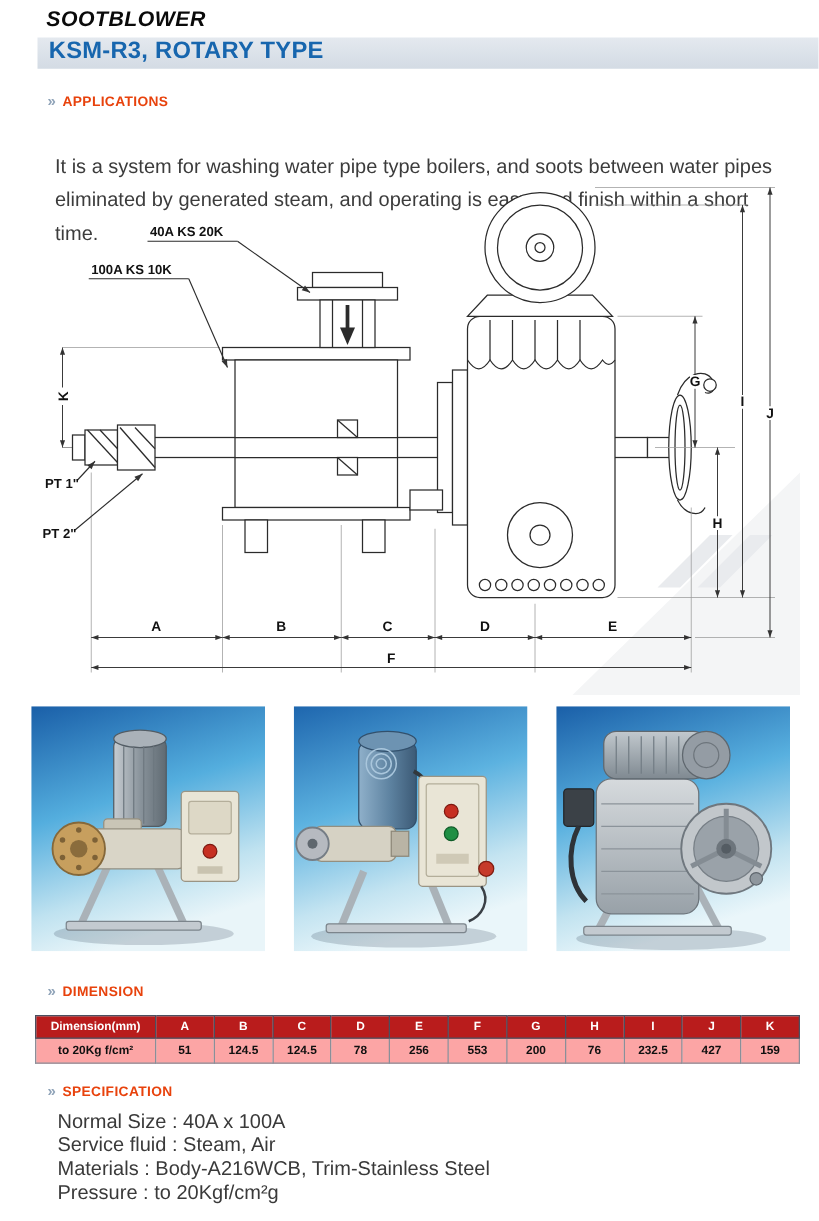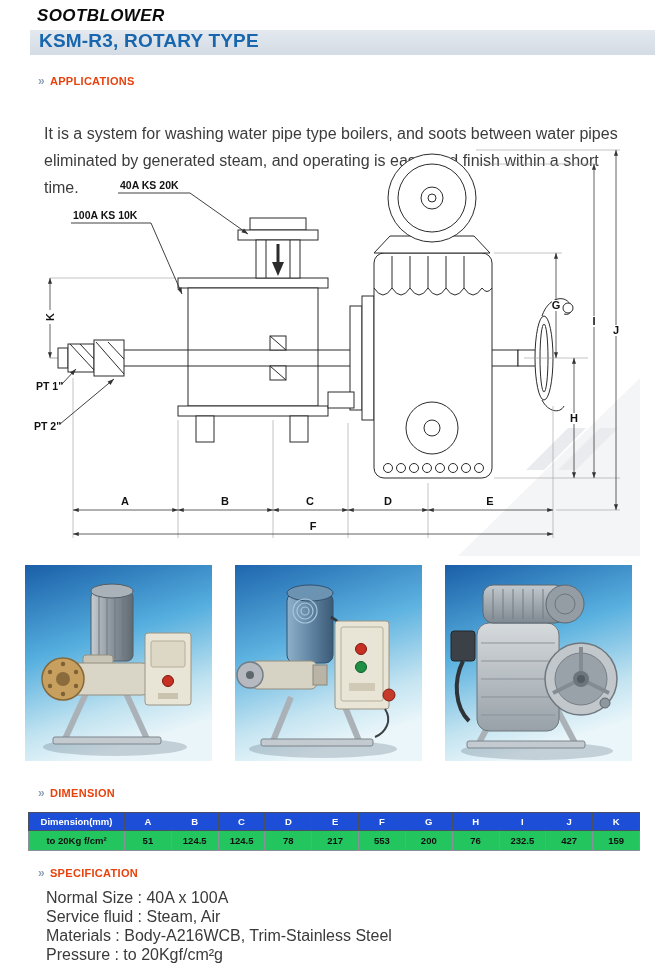--- a/index.html
+++ b/index.html
@@ -36,25 +36,25 @@
   .photos-row {
     position:absolute; top:565px; left:25px; width:607px; height:196px;
     display:flex; gap:23px;
   }
   .dim-table {
     position:absolute; top:812px; left:28px; width:612px;
     border-collapse:collapse; font-size:9.5px; table-layout:fixed;
     border:1.5px solid #3a4050;
   }
   .dim-table th {
-    background:#1d4ed8; color:#ffffff; border:1px solid #4a5060;
+    background:#b91c1c; color:#ffffff; border:1px solid #4a5060;
     height:15px; font-weight:bold; text-align:center; padding:1px 0;
   }
   .dim-table td {
-    background:#22c55e; color:#101010; border:1px solid #8a8f99;
+    background:#fca5a5; color:#101010; border:1px solid #8a8f99;
     height:17px; font-weight:bold; text-align:center; padding:1px 0;
   }
   .dim-table col.first { width:96px; }
   .spec-list { position:absolute; top:888px; left:46px; }
   .spec-item { font-size:16px; color:#3a3a3a; line-height:19px; }
 </style>
 </head>
 <body>
 
 <div id="page">
@@ -411,21 +411,21 @@
       <th>I</th>
       <th>J</th>
       <th>K</th>
     </tr>
     <tr>
       <td>to 20Kg f/cm²</td>
       <td>51</td>
       <td>124.5</td>
       <td>124.5</td>
       <td>78</td>
-      <td>217</td>
+      <td>256</td>
       <td>553</td>
       <td>200</td>
       <td>76</td>
       <td>232.5</td>
       <td>427</td>
       <td>159</td>
     </tr>
   </tbody>
     </table>
 

